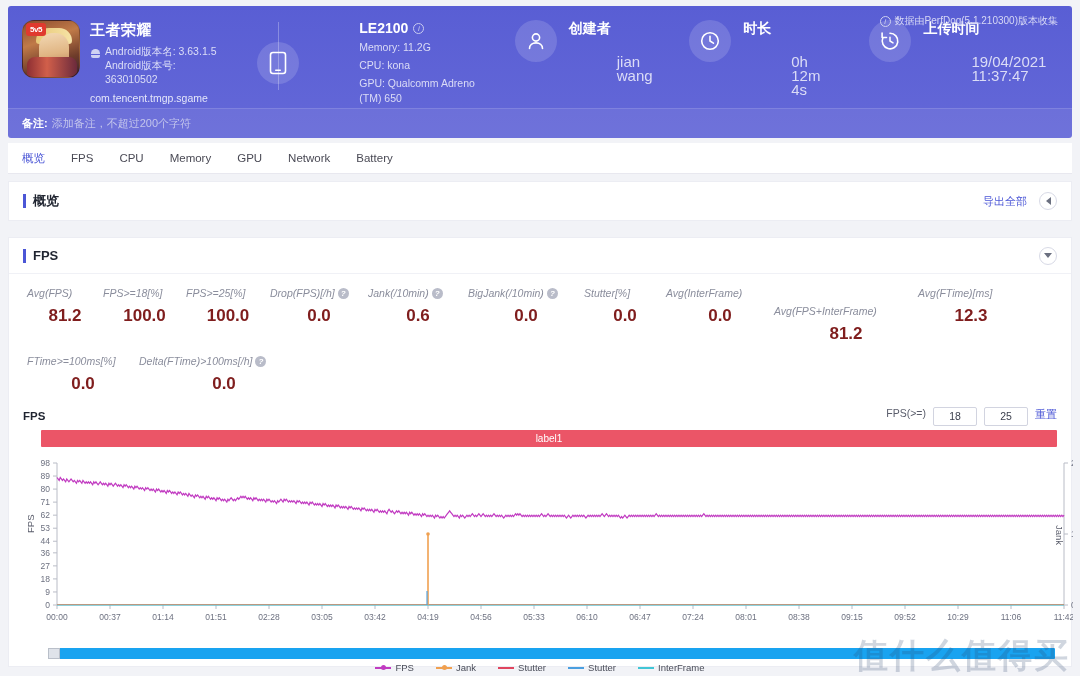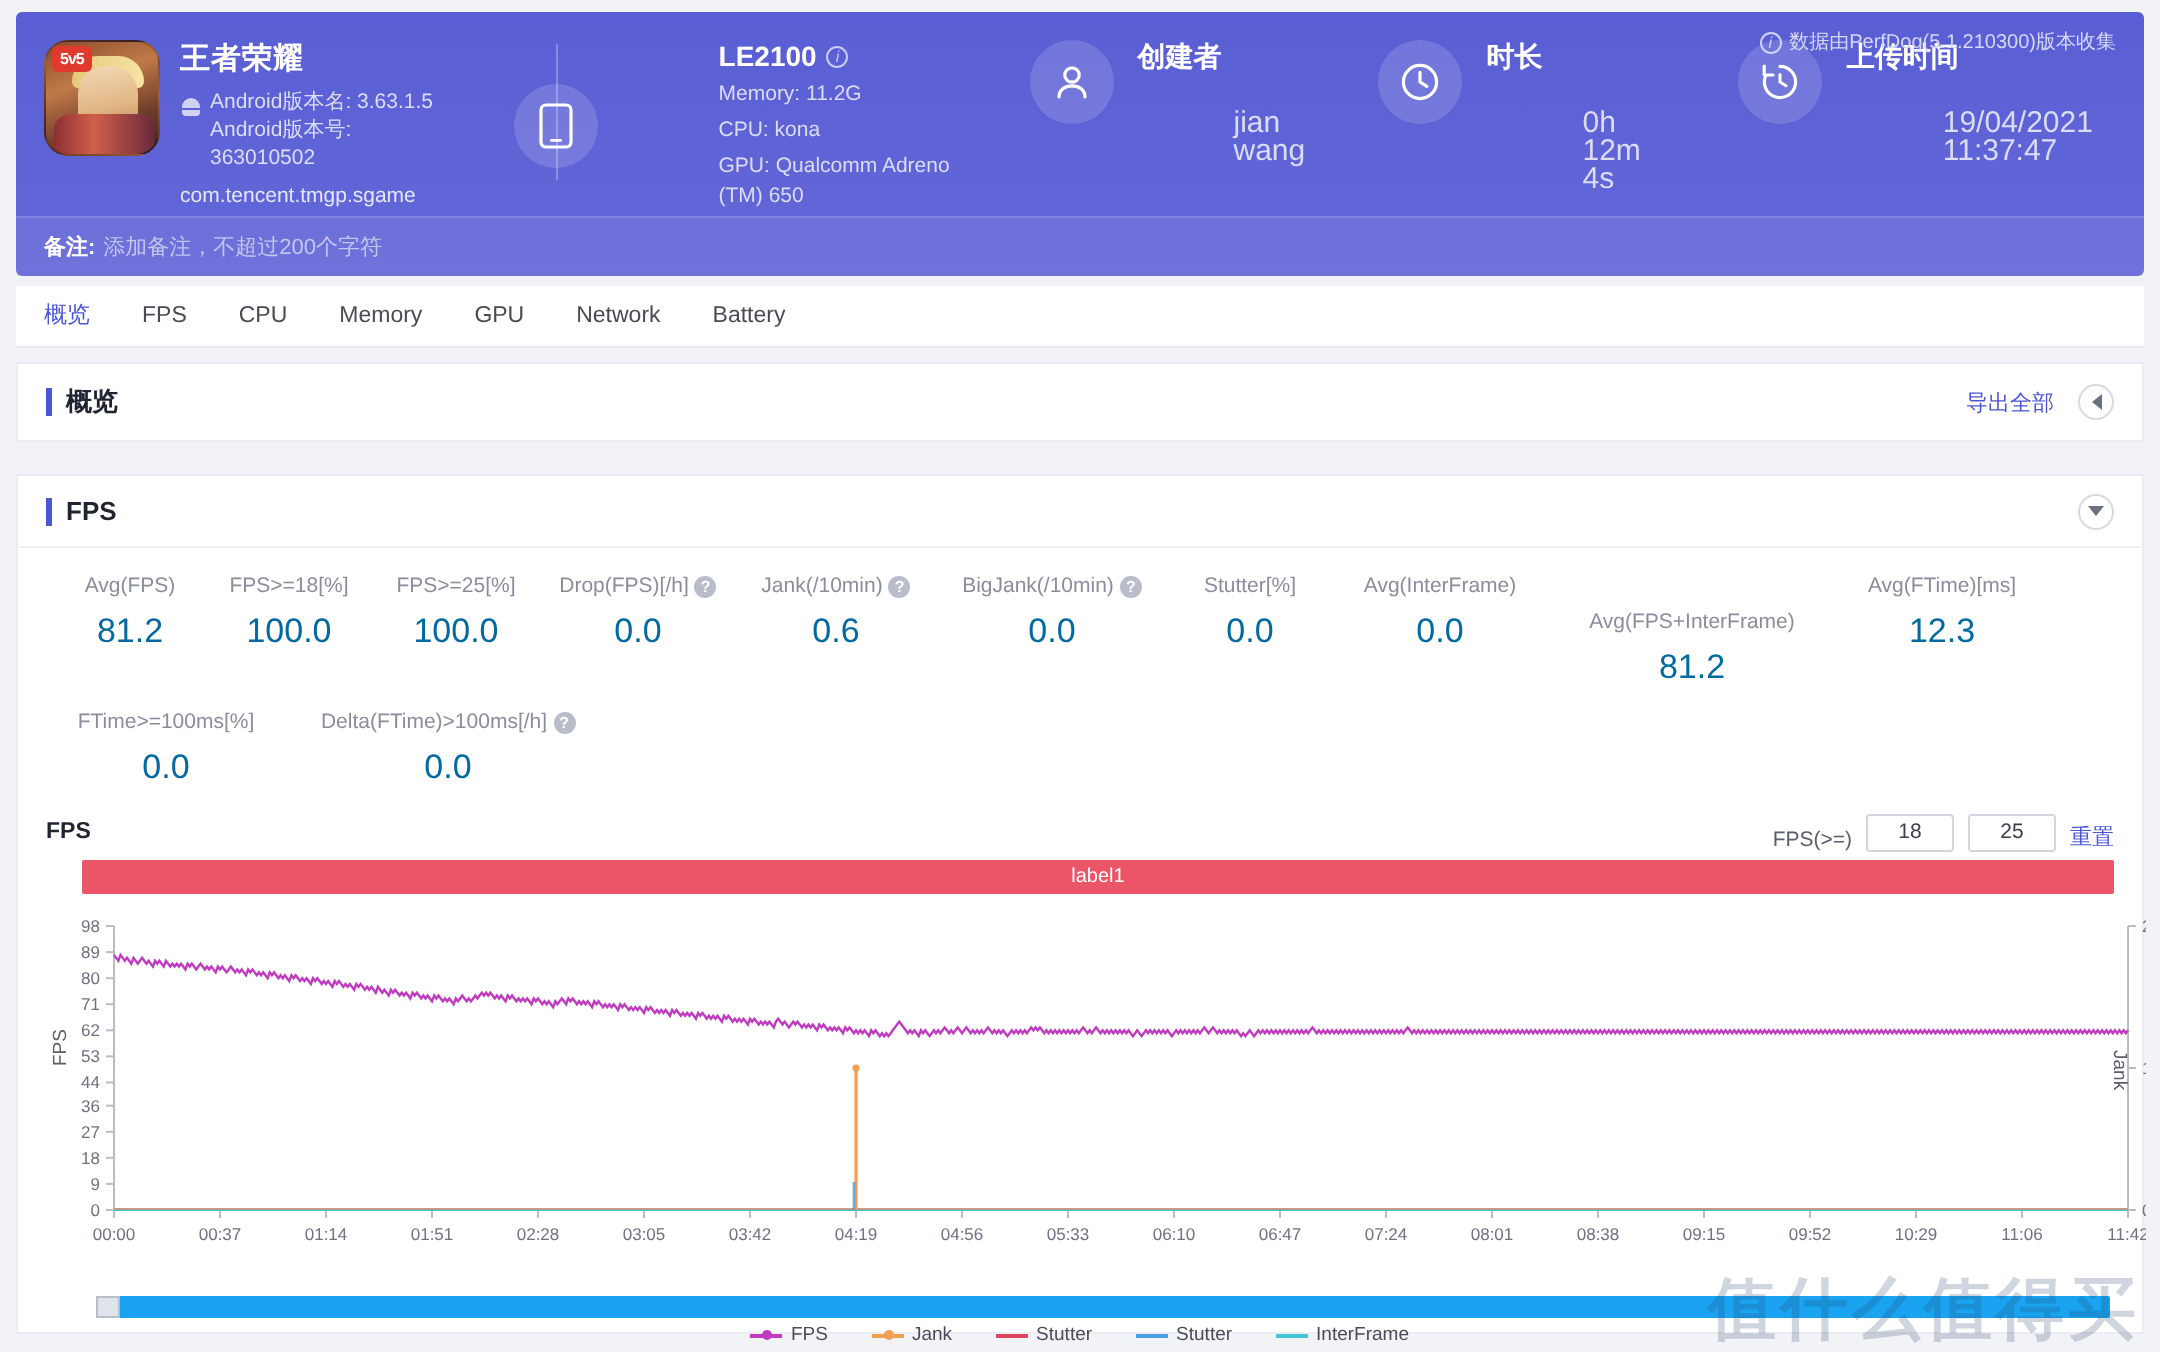--- a/index.html
+++ b/index.html
@@ -114,33 +114,33 @@
   .card-fps { top: 237px; height: 430px; }
   .fps-head { height: 36px; display: flex; align-items: center; border-bottom: 1px solid #f0f1f6; }
 
   .metrics { padding: 12px 0 0 0; }
   .metric-row { display: flex; }
   .metric {
     text-align: center; padding: 0 0 6px 0;
   }
   .metric-label {
     font-size: 10.5px; color: #8a8d9c; white-space: nowrap; line-height: 14px;
-    display: flex; align-items: center; justify-content: center;
+    display: flex; align-items: center; justify-content: flex-start; font-style: italic;
   }
   .q-mark {
     display:inline-block; width:11px; height:11px; border-radius:50%;
     background:#b9bcc9; color:#fff; font-size:8px; line-height:11px; text-align:center;
     margin-left: 3px; font-weight: bold;
   }
-  .metric-value { font-size: 17px; font-weight: normal; color: #0369a1; margin-top: 6px; line-height: 20px; }
+  .metric-value { font-size: 17px; font-weight: bold; color: #7f1d1d; margin-top: 6px; line-height: 20px; }
 
   
   .chart-head { display: flex; align-items: center; padding: 6px 14px 0 14px; height: 26px; }
   .chart-head-label { font-size: 11.5px; font-weight: bold; color: #1f2430; }
-  .chart-head-right { margin-left: auto; display: flex; align-items: flex-end; }
+  .chart-head-right { margin-left: auto; display: flex; align-items: flex-start; }
   .fps-gte { font-size: 10.5px; color: #5a5d6b; margin-right: 7px; }
   .num-input {
     width: 44px; height: 19px; border: 1px solid #d2d4e0; border-radius: 2px;
     font-size: 10.5px; text-align: center; color: #3b3f4d; background: #fff;
     line-height: 17px; margin-right: 7px;
   }
   .link-reset { color: #4b56d6; font-size: 11px; cursor: pointer; }
 
   .label-band {
     margin: 4px 14px 0 32px; height: 17px; background: #eb5567; border-radius: 1px;

